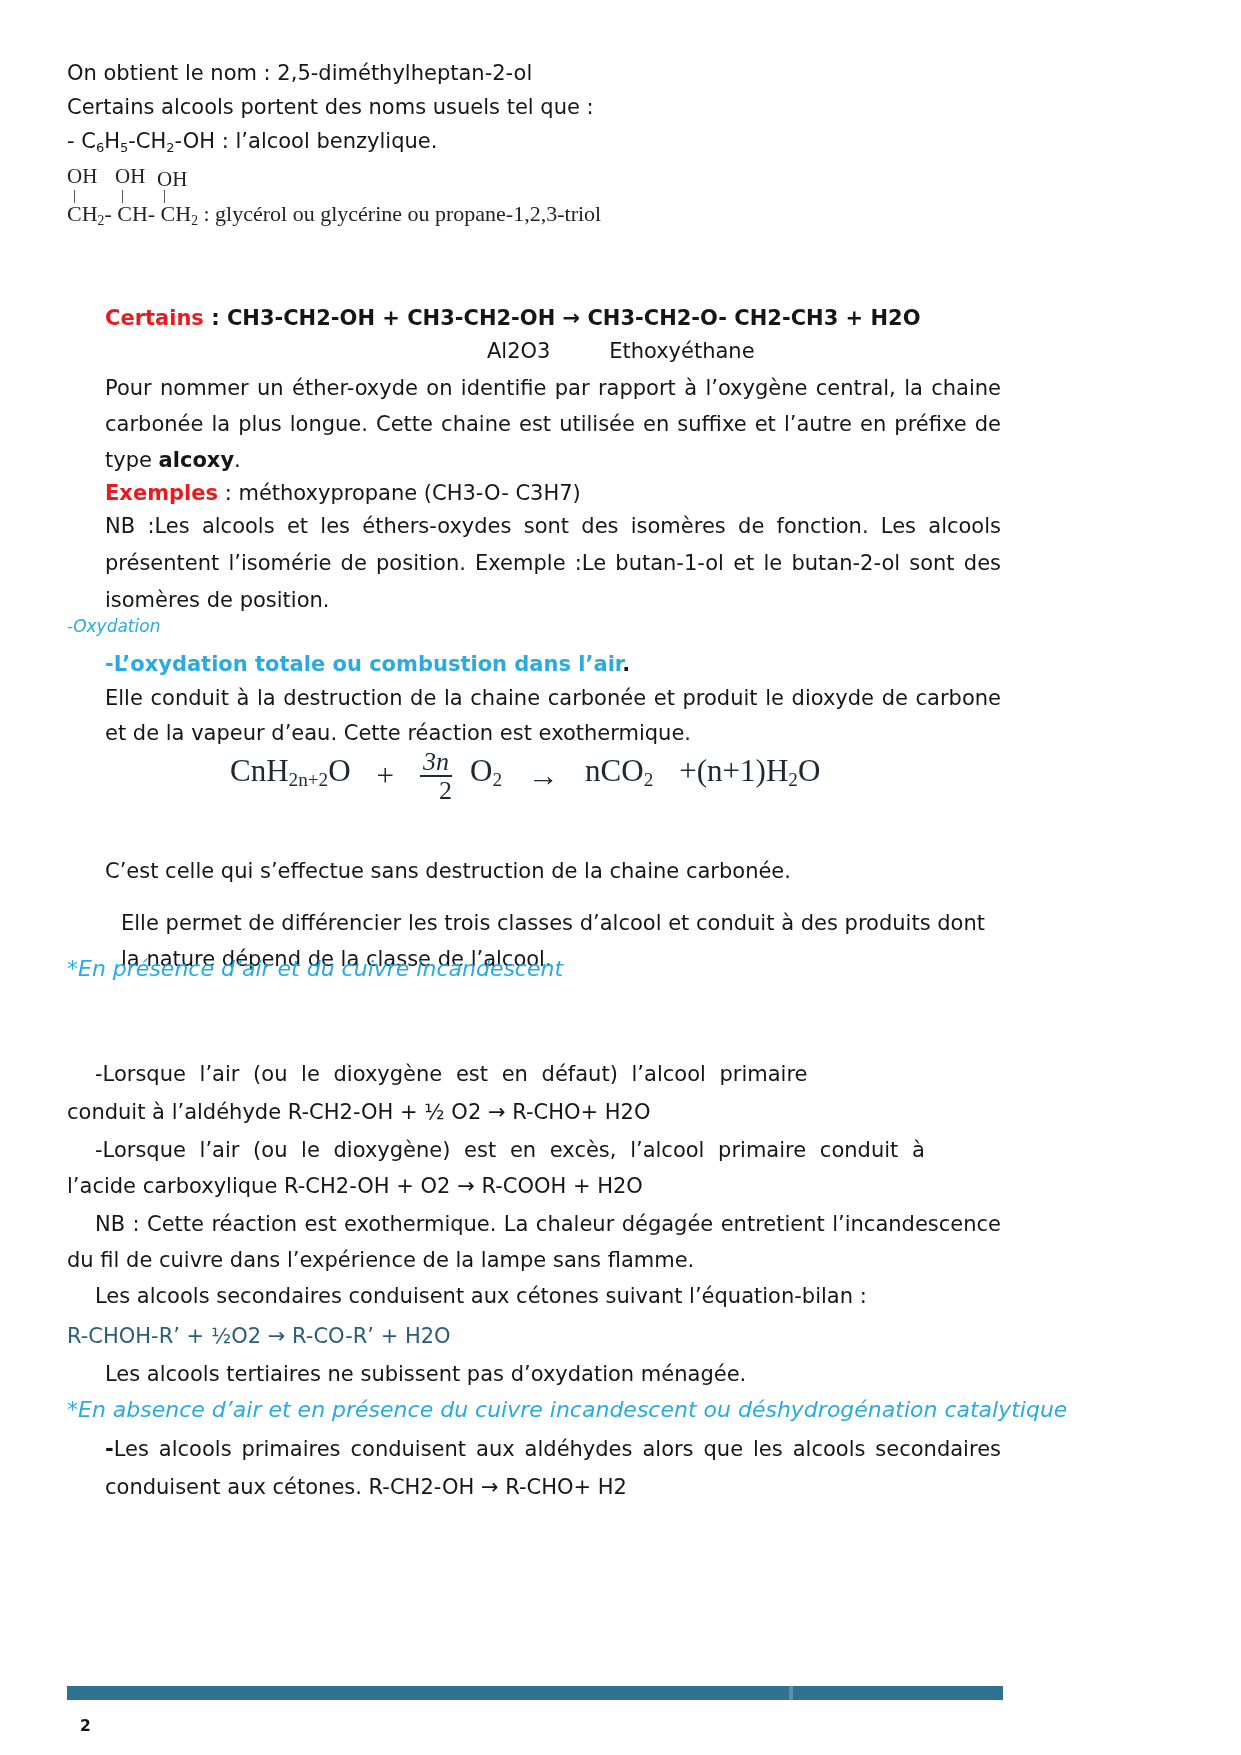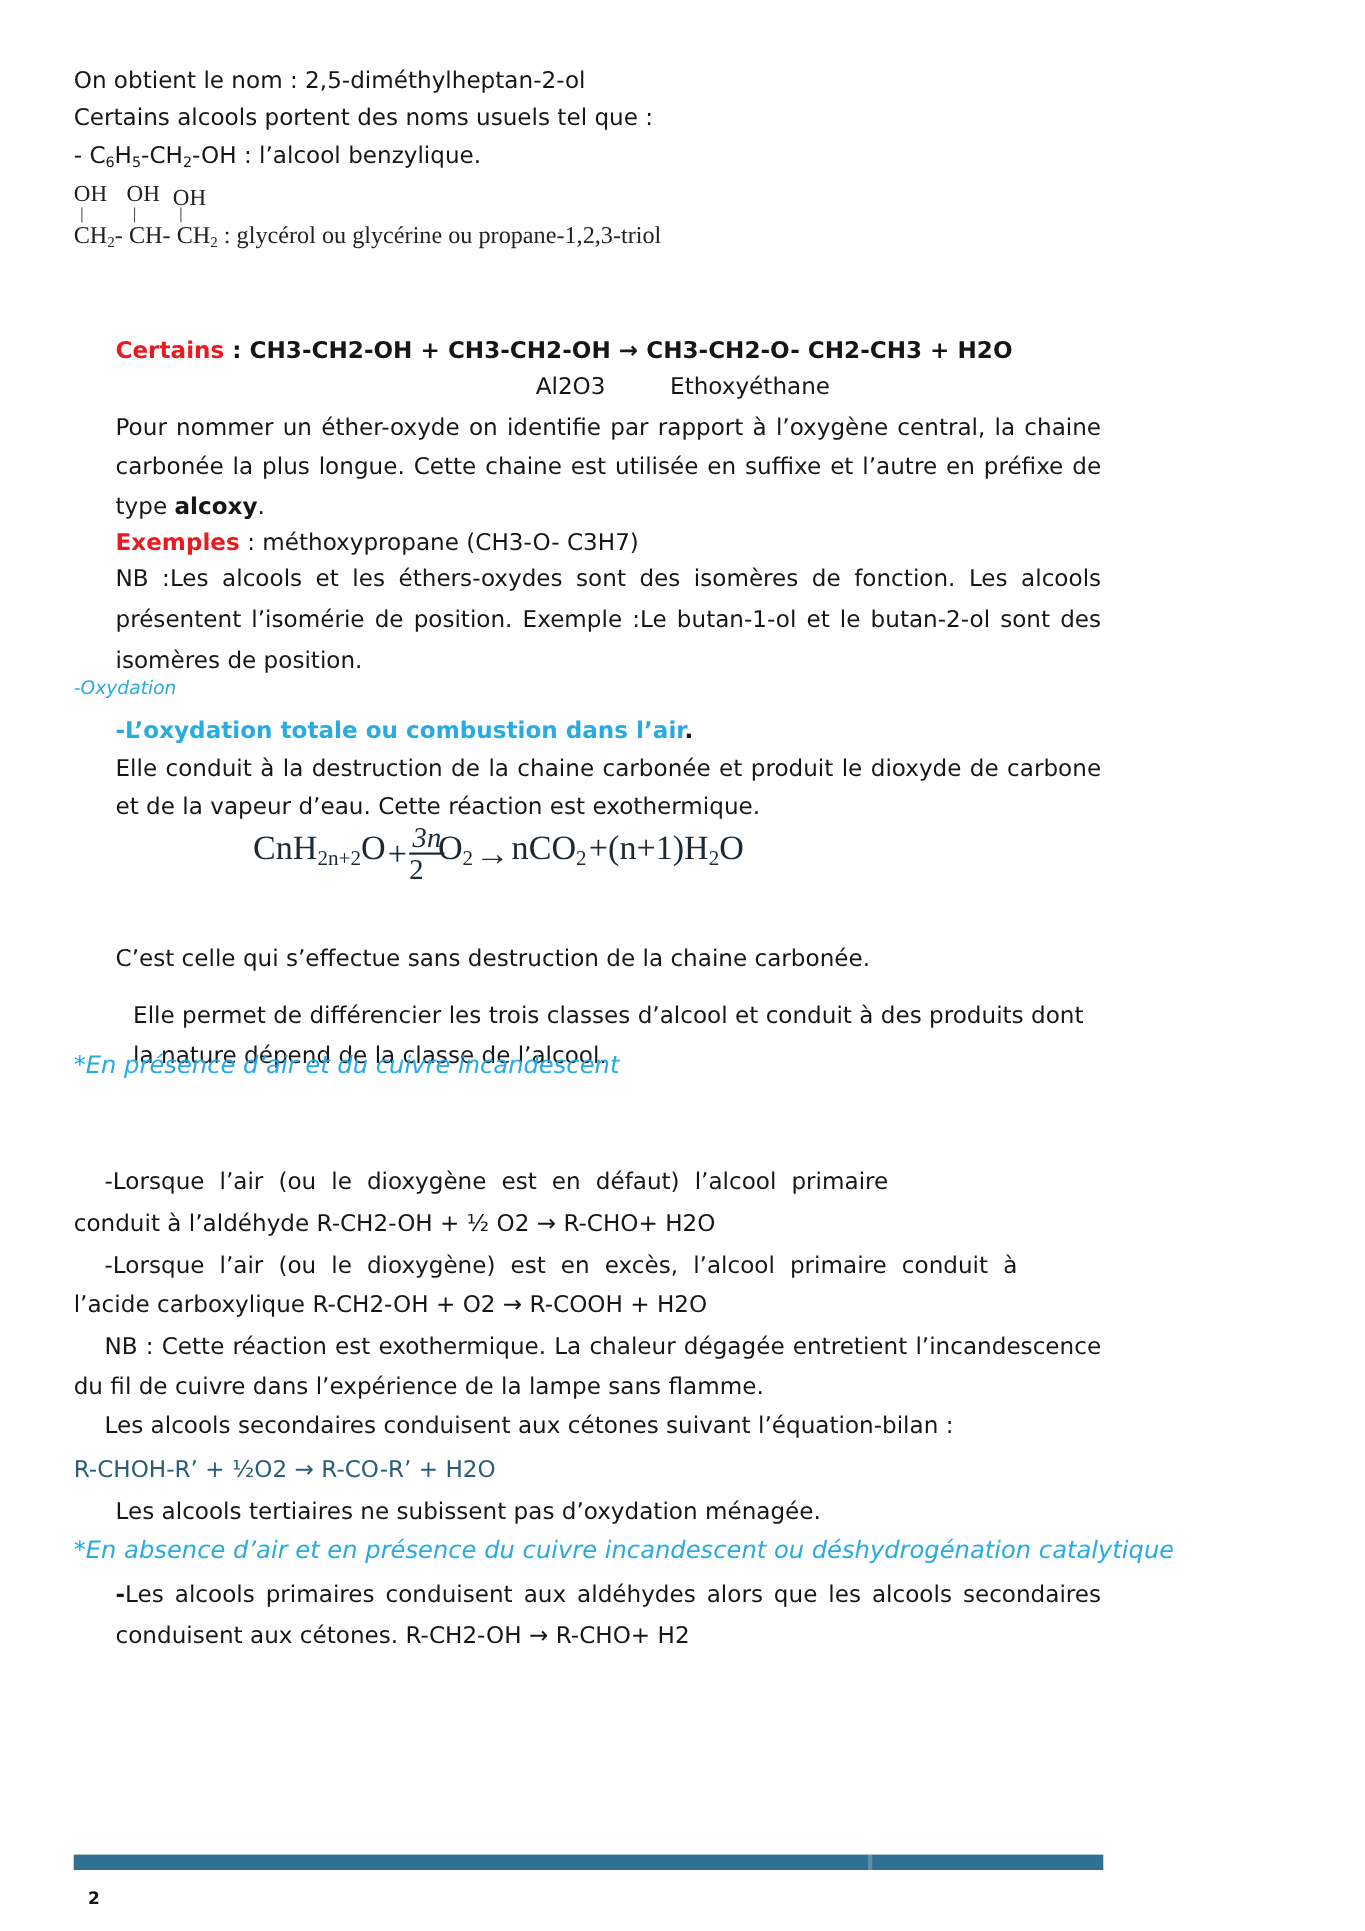--- a/index.html
+++ b/index.html
@@ -26,22 +26,22 @@
   .wide{word-spacing:7px;}
   .sub{font-size:0.62em;vertical-align:-0.28em;letter-spacing:0;}
   
   .glycerol{position:absolute;left:67px;top:165px;height:64px;width:700px;
     font-family:"Liberation Serif","DejaVu Serif",serif;font-size:21px;line-height:22px;color:#222;}
   .g-oh{position:absolute;top:0;}
   .g-bar{position:absolute;top:19px;font-size:15px;}
   .g-formula{position:absolute;top:38px;left:0;white-space:nowrap;font-size:22px;}
   
   .equation{position:absolute;left:230px;top:748px;display:flex;align-items:center;
-    font-family:"Liberation Serif","DejaVu Serif",serif;font-size:31px;color:#1d2a33;gap:2px;line-height:34px;}
-  .frac{display:inline-flex;flex-direction:column;align-items:flex-start;font-size:26px;line-height:27px;}
+    font-family:"Liberation Serif","DejaVu Serif",serif;font-size:31px;color:#1d2a33;gap:26px;line-height:34px;}
+  .frac{display:inline-flex;flex-direction:column;align-items:flex-end;font-size:26px;line-height:27px;}
   .frac .top{font-style:italic;border-bottom:2px solid #1d2a33;padding:0 3px;}
   .eq-part{white-space:nowrap;}
   
   .catalyst-row{position:absolute;left:67px;top:333px;}
   .catalyst{margin-left:420px;font-weight:500;}
   .product{margin-left:52px;font-weight:500;}
   
   .footer-bar{position:absolute;left:67px;right:63px;top:1686px;height:14px;background:#2e7191;}
   .bar-notch{position:absolute;left:722px;top:0;width:4px;height:14px;background:rgba(255,255,255,0.22);}
   .footer-row{position:absolute;left:80px;right:70px;top:1708px;display:flex;justify-content:space-between;

